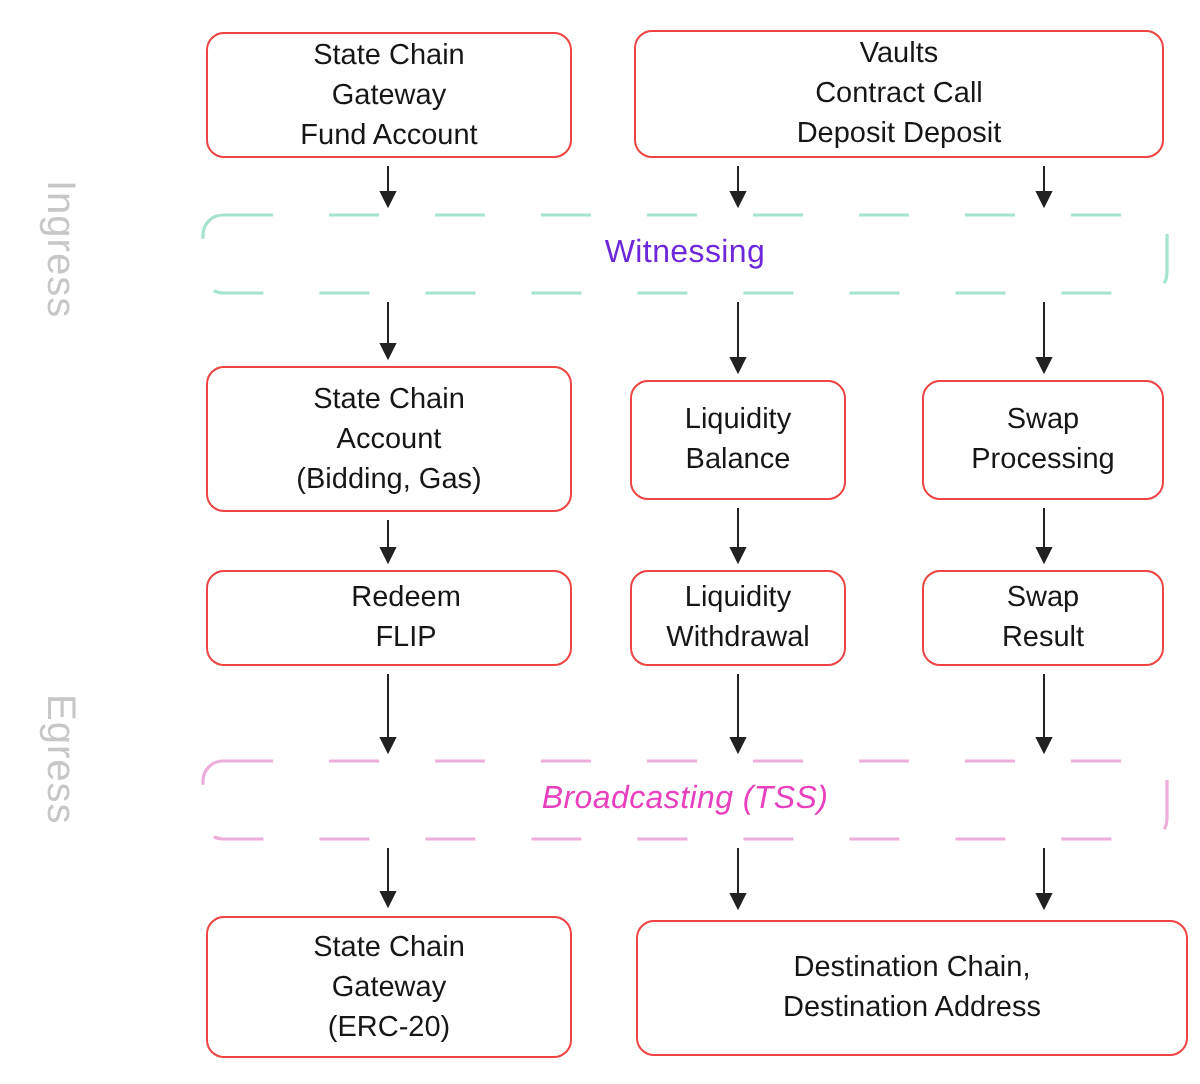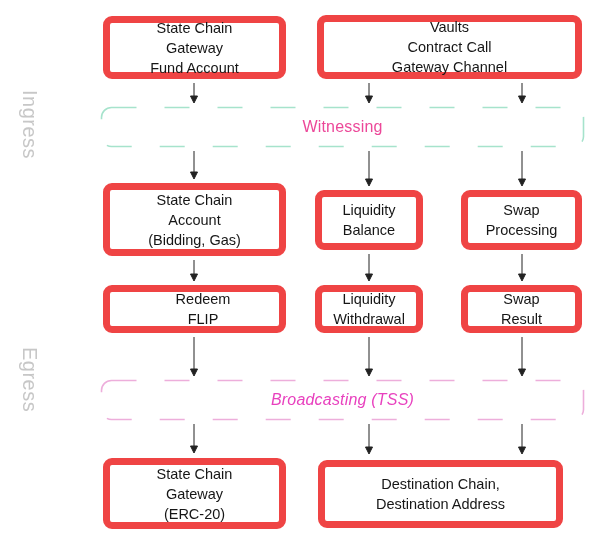--- a/index.html
+++ b/index.html
@@ -16,42 +16,42 @@
     overflow: hidden;
   }
   .layer {
     position: absolute;
     left: 0;
     top: 0;
   }
   .box {
     position: absolute;
     box-sizing: border-box;
-    border: 7px solid #ef4444;
+    border: 1px solid #ef4444;
     border-radius: 9px;
     background: #ffffff;
     display: flex;
     align-items: center;
     justify-content: center;
     text-align: center;
     white-space: pre-line;
     font-size: 14.5px;
     line-height: 20px;
     color: #161616;
   }
   .stage-label {
     position: absolute;
     display: flex;
     align-items: center;
     justify-content: center;
     text-align: center;
     font-size: 16px;
     letter-spacing: 0.2px;
   }
-  .stage-label.green { color: #ec4899; }
+  .stage-label.green { color: #6d28d9; }
   .stage-label.pink  { color: #e840be; }
   .side-label {
     position: absolute;
     writing-mode: vertical-rl;
     color: #c7c7c7;
     font-size: 20px;
     letter-spacing: 0.5px;
   }
 </style>
 </head>
@@ -131,21 +131,21 @@
   </svg>
 
   <div class="side-label" style="left:18px; top:90px;">Ingress</div>
   <div class="side-label" style="left:18px; top:347px;">Egress</div>
 
   <div class="box" style="left:103px; top:16px; width:183px; height:63px;">State Chain
 Gateway
 Fund Account</div>
   <div class="box" style="left:317px; top:15px; width:265px; height:64px;">Vaults
 Contract Call
-Gateway Channel</div>
+Deposit Deposit</div>
 
   <div class="stage-label green" style="left:101px; top:107px; width:483px; height:40px;">Witnessing</div>
 
   <div class="box" style="left:103px; top:183px; width:183px; height:73px;">State Chain
 Account
 (Bidding, Gas)</div>
   <div class="box" style="left:315px; top:190px; width:108px; height:60px;">Liquidity
 Balance</div>
   <div class="box" style="left:461px; top:190px; width:121px; height:60px;">Swap
 Processing</div>
@@ -155,16 +155,16 @@
   <div class="box" style="left:315px; top:285px; width:108px; height:48px;">Liquidity
 Withdrawal</div>
   <div class="box" style="left:461px; top:285px; width:121px; height:48px;">Swap
 Result</div>
 
   <div class="stage-label pink" style="left:101px; top:380px; width:483px; height:40px;font-style:italic;">Broadcasting (TSS)</div>
 
   <div class="box" style="left:103px; top:458px; width:183px; height:71px;">State Chain
 Gateway
 (ERC-20)</div>
-  <div class="box" style="left:318px; top:460px; width:245px; height:68px;">Destination Chain,
+  <div class="box" style="left:318px; top:460px; width:276px; height:68px;">Destination Chain,
 Destination Address</div>
 
 </div>
 
 </body></html>

